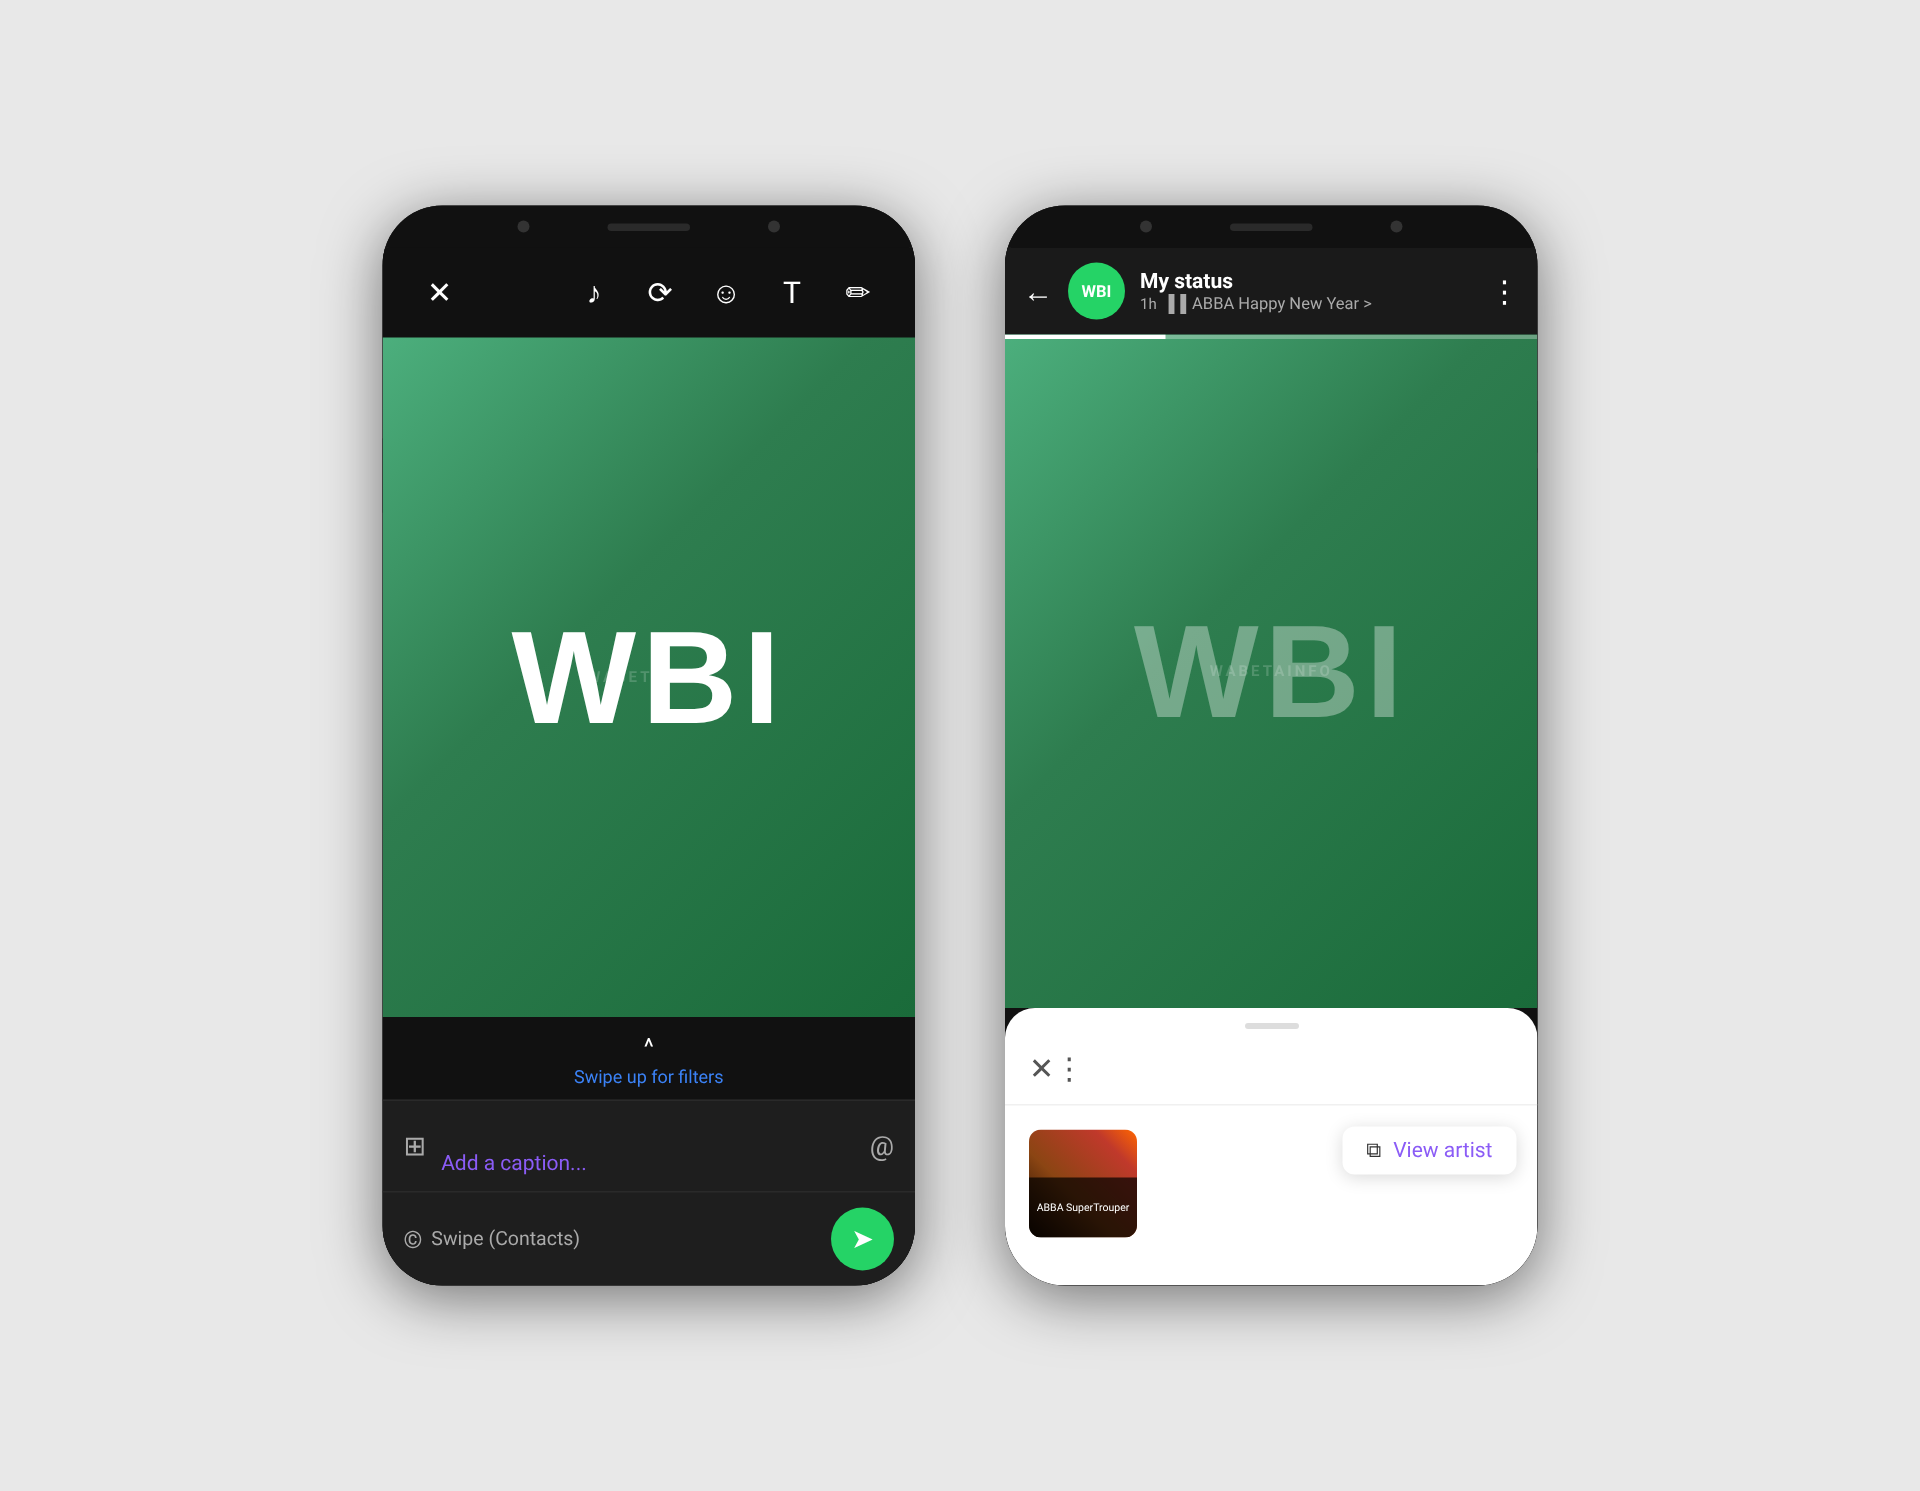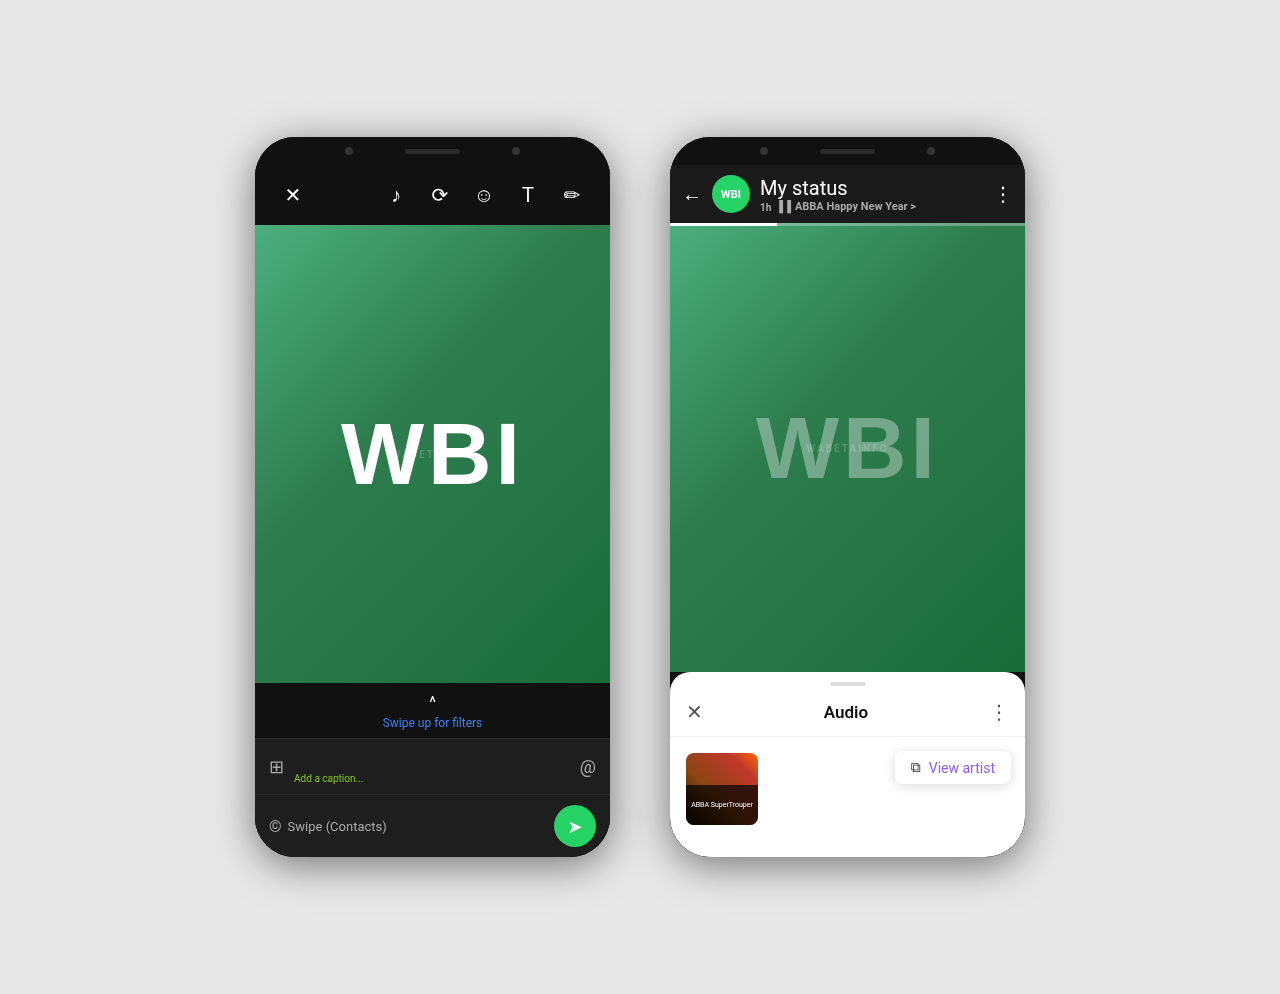--- a/index.html
+++ b/index.html
@@ -140,22 +140,22 @@
       padding: 10px 14px;
       gap: 10px;
       border-top: 1px solid #2a2a2a;
     }
     .caption-icon {
       color: #aaa;
       font-size: 18px;
     }
     .caption-input {
       flex: 1;
-      color: #84cc16;
-      font-size: 10px;
+      color: #8b5cf6;
+      font-size: 14px;
       margin-top: 24px;
     }
     .mention-icon {
       color: #aaa;
       font-size: 18px;
     }
 
     
     .status-bar {
       background: #1e1e1e;
@@ -209,30 +209,29 @@
       border-radius: 50%;
       background: #25d366;
       display: flex; justify-content: center; align-items: center;
       color: white;
       font-weight: bold;
       font-size: 11px;
     }
     .status-info { flex: 1; }
     .status-name {
       color: white;
-      font-size: 20px;
-      font-weight: 400;
+      font-size: 14px;
+      font-weight: 700;
     }
     .status-meta {
       display: flex;
       align-items: flex-end;
       gap: 4px;
       color: #aaa;
       font-size: 11px;
-      font-weight: bold;
     }
     .status-bar-icon { font-size: 10px; color: #aaa; }
     .more-btn {
       color: white;
       font-size: 20px;
       cursor: pointer;
     }
 
     
     .wbi-image-area-right {
@@ -461,21 +460,20 @@
         <div class="progress-bar-fill"></div>
       </div>
       <div class="watermark">WABETAINFO</div>
       <div class="wbi-text-right">WBI</div>
     </div>
 
     <div class="bottom-sheet">
       <div class="sheet-handle"></div>
       <div class="sheet-header">
         <div class="sheet-close">✕</div>
-        <div class="sheet-title">Audio</div>
         <div class="sheet-more">⋮</div>
       </div>
       <div class="sheet-body">
         <div class="album-art">
           <div class="album-art-inner">
             <div class="album-label">ABBA SuperTrouper</div>
           </div>
         </div>
 
         <div class="context-menu">

